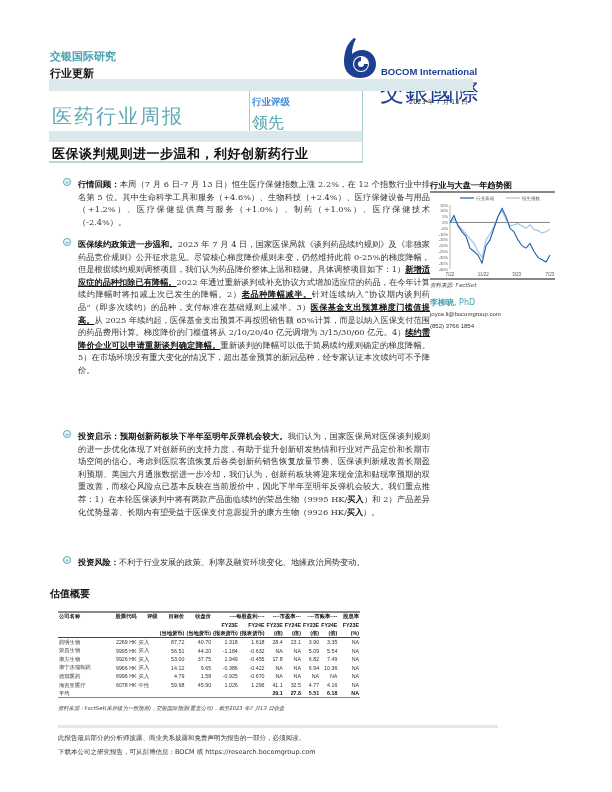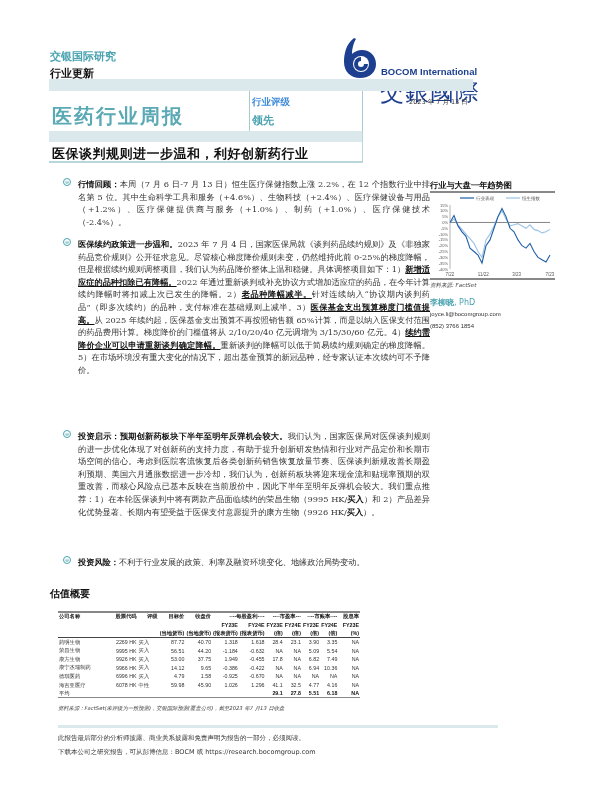--- a/index.html
+++ b/index.html
@@ -3,24 +3,24 @@
 <meta charset="utf-8">
 <style>
   * { box-sizing: border-box; margin: 0; padding: 0; }
   body { width: 612px; height: 792px; background: #ffffff; font-family: "DejaVu Serif", serif; color: #222; position: relative; overflow: hidden; }
   .abs { position: absolute; }
   .brand-cn { left: 50px; top: 49px; font-size: 11px; font-weight: bold; color: #4aa3b0; font-family: Liberation Sans, sans-serif; }
   .brand-sub { left: 50px; top: 66px; font-size: 11px; font-weight: bold; color: #111; font-family: Liberation Mono, monospace; }
   .logo-text-cn { left: 380px; top: 39px; font-size: 24px; color: #1d3f8f; font-family: "DejaVu Sans", sans-serif; letter-spacing: 1px; margin-top: 37px; }
   .logo-text-en { left: 381px; top: 66px; font-size: 9.5px; color: #1d3f8f; font-weight: bold; font-family: "Liberation Sans", sans-serif; }
   .band1 { left: 49px; top: 79px; width: 424px; height: 12px; background: #dbe9ec; }
-  .page-title { left: 52px; top: 103px; font-size: 20px; font-weight: bold; color: #5aa9b5; font-family: "DejaVu Sans", sans-serif; letter-spacing: 2px; }
+  .page-title { left: 52px; top: 103px; font-size: 20px; font-weight: normal; color: #5aa9b5; font-family: "DejaVu Sans", sans-serif; letter-spacing: 2px; }
   .rating-box { left: 249px; top: 91px; width: 114px; height: 40px; border-left: 1px solid #a7c9cf; border-right: 1px solid #a7c9cf; }
   .rating-label { left: 252px; top: 96px; font-size: 9.5px; font-weight: bold; color: #3c8ad8; font-family: "DejaVu Sans", sans-serif; }
-  .rating-value { left: 252px; top: 113px; font-size: 11px; font-weight: bold; color: #4aa3b0; font-family: "DejaVu Sans", sans-serif; }
+  .rating-value { left: 252px; top: 113px; font-size: 16px; font-weight: normal; color: #4aa3b0; font-family: "DejaVu Sans", sans-serif; }
   .date { left: 409px; top: 98px; font-size: 6.5px; color: #333; font-family: "DejaVu Sans", sans-serif; }
   .band2 { left: 49px; top: 131px; width: 314px; height: 11px; background: #dbe9ec; }
   .headline { left: 52px; top: 145px; font-size: 13px; font-weight: bold; color: #111; font-family: "DejaVu Sans", sans-serif; letter-spacing: 0.5px; }
   .headline-line { left: 49px; top: 161px; width: 314px; height: 2px; background: #b9d6db; }
   .headline-rbar { left: 362px; top: 131px; width: 1px; height: 32px; background: #b9d6db; }
   .bullet { position: absolute; left: -15px; top: 0; width: 8px; height: 8px; border: 1px solid #4aa3b0; border-radius: 50%; font-size: 5px; color: #4aa3b0; text-align: center; line-height: 6px; font-family: "DejaVu Sans", sans-serif; }
   .para { position: absolute; left: 78px; width: 352px; font-size: 8.2px; line-height: 12.6px; color: #333; text-align: justify; }
   .para b { color: #111; }
   .para u { text-decoration: underline; }
 

